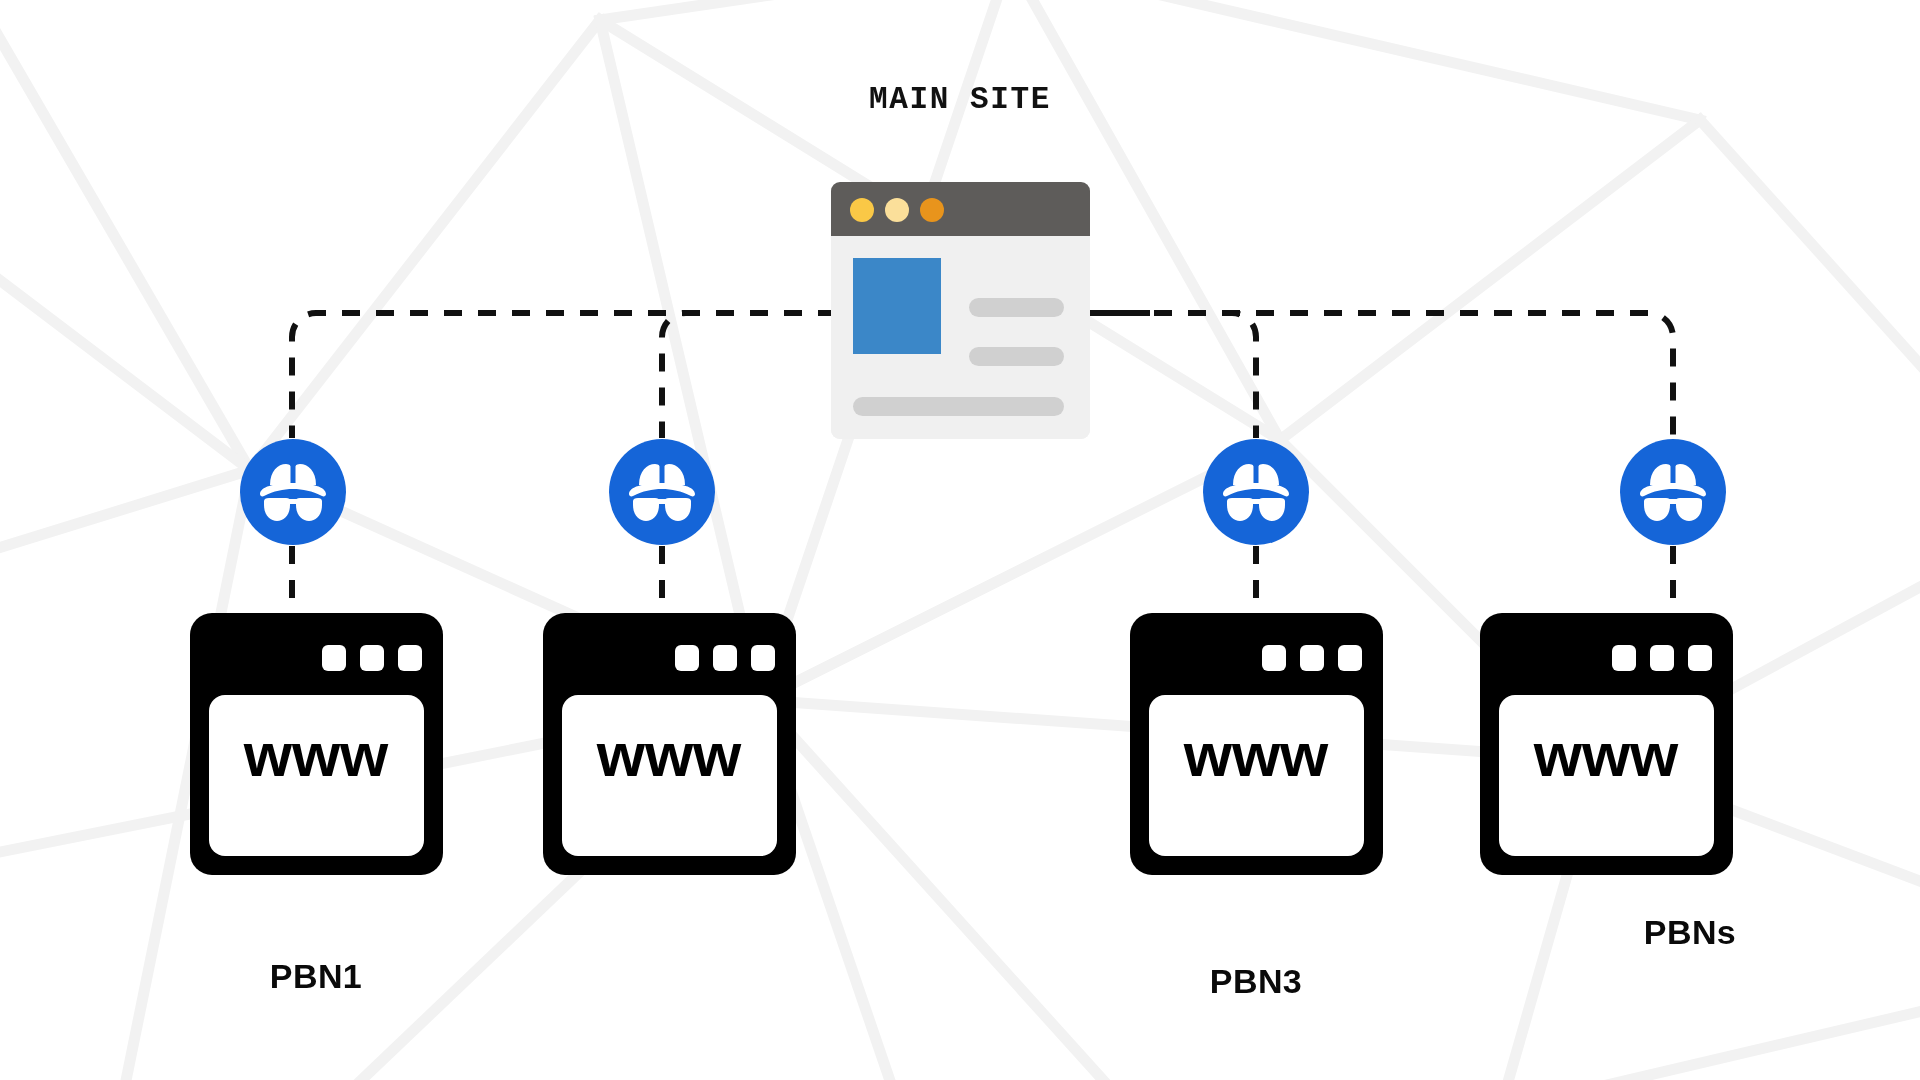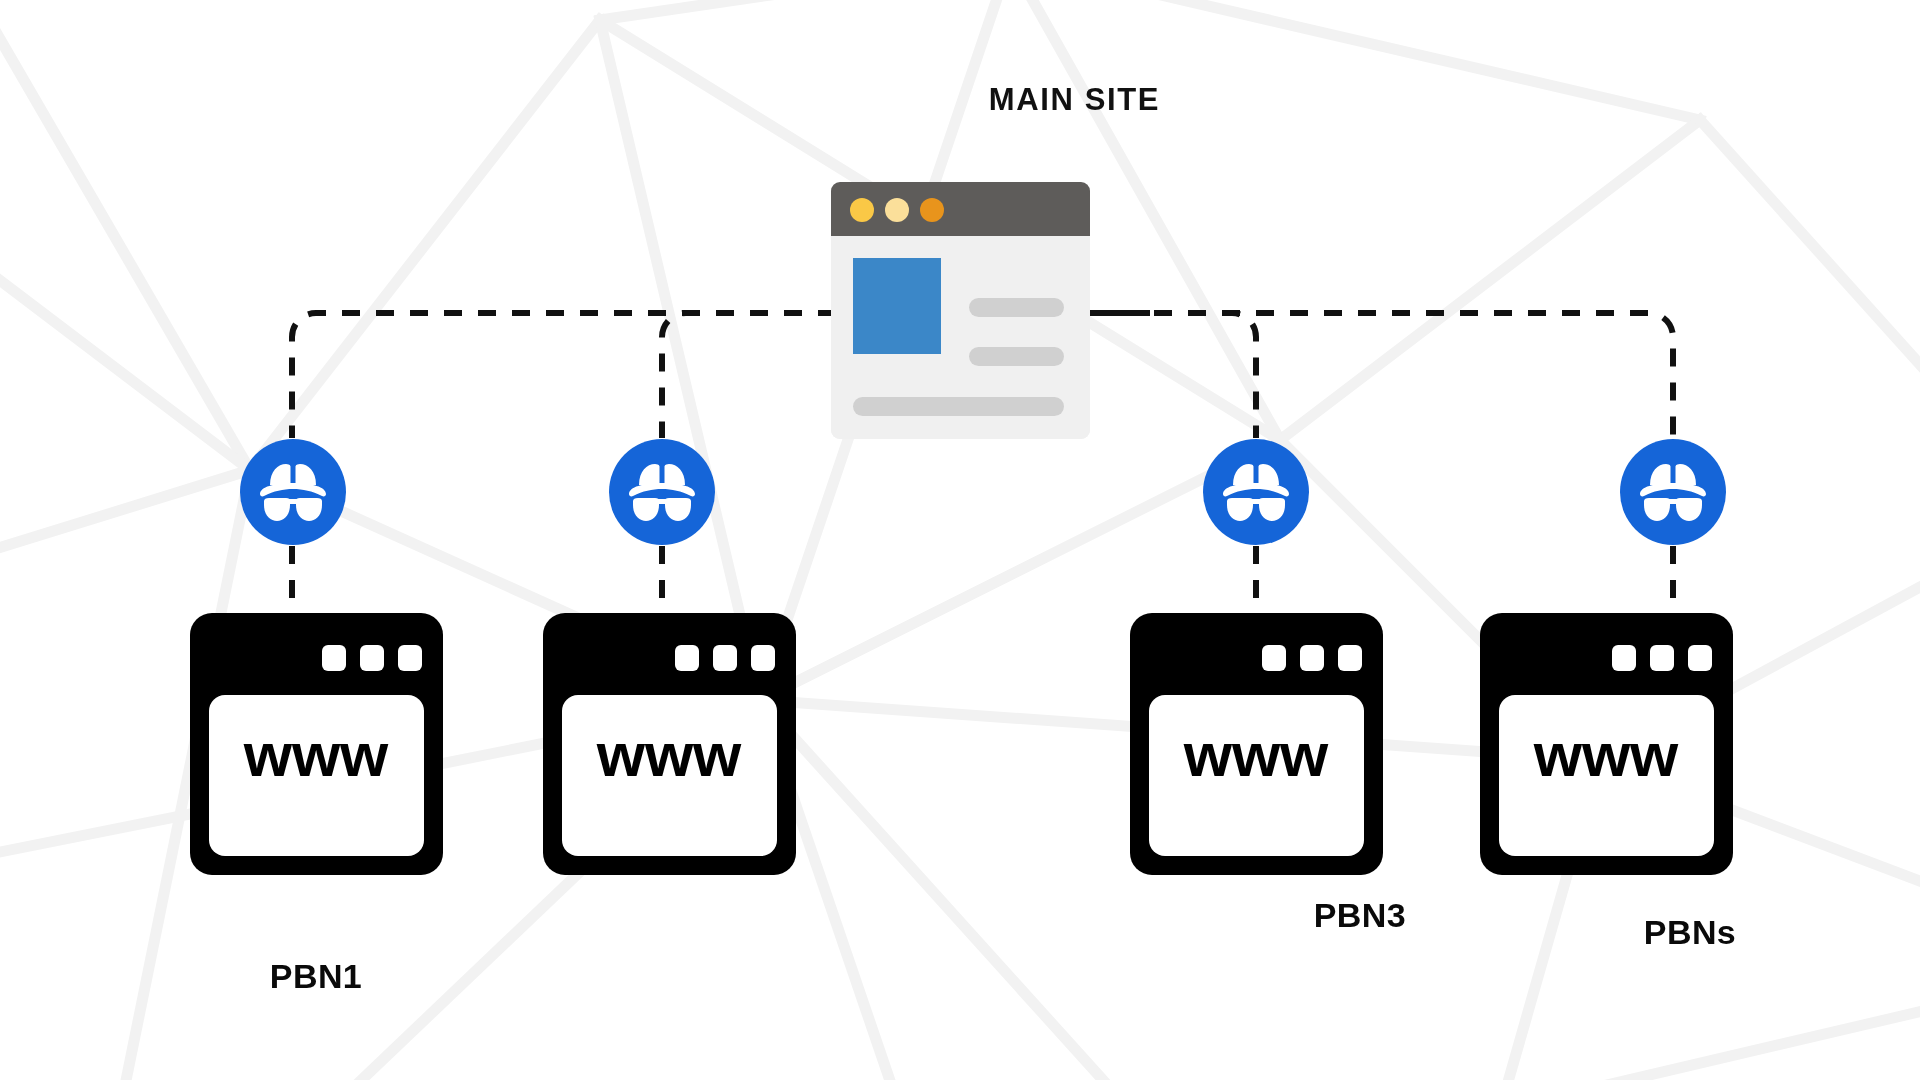--- a/index.html
+++ b/index.html
@@ -32,27 +32,27 @@
     height: 1080px;
     z-index: 1;
   }
 
   
   .main-title {
     position: absolute;
     left: 760px;
     top: 82px;
     width: 400px;
-    text-align: right;
+    text-align: center;
     font-size: 31px;
     font-weight: bold;
     letter-spacing: 1.6px;
     color: #111111;
     z-index: 6;
-    font-family: Liberation Sans, sans-serif;
+    font-family: Liberation Mono, monospace;
   }
   .main-browser {
     position: absolute;
     left: 831px;
     top: 182px;
     width: 259px;
     height: 257px;
     z-index: 5;
     border-radius: 9px;
     overflow: hidden;
@@ -283,16 +283,16 @@
       <rect x="0" y="0" width="253" height="262" rx="22" ry="22" fill="#000000"></rect>
       <rect x="19" y="82" width="215" height="161" rx="16" ry="16" fill="#ffffff"></rect>
       <rect x="132" y="32" width="24" height="26" rx="6" ry="6" fill="#ffffff"></rect>
       <rect x="170" y="32" width="24" height="26" rx="6" ry="6" fill="#ffffff"></rect>
       <rect x="208" y="32" width="24" height="26" rx="6" ry="6" fill="#ffffff"></rect>
       <text x="126" y="163" text-anchor="middle" font-family="Liberation Sans, sans-serif" font-size="62" font-weight="bold" fill="#000000">www</text>
     </svg>
   </div>
 
   <div class="pbn-label" style="left:166px; top:913px;margin-top:44px;">PBN1</div>
-  <div class="pbn-label" style="left:1106px; top:896px;text-align:right;">PBN3</div>
+  <div class="pbn-label" style="left:1106px; top:962px;">PBN3</div>
   <div class="pbn-label" style="left:1540px; top:913px;">PBNs</div>
 
 </div>
 
 </body></html>

